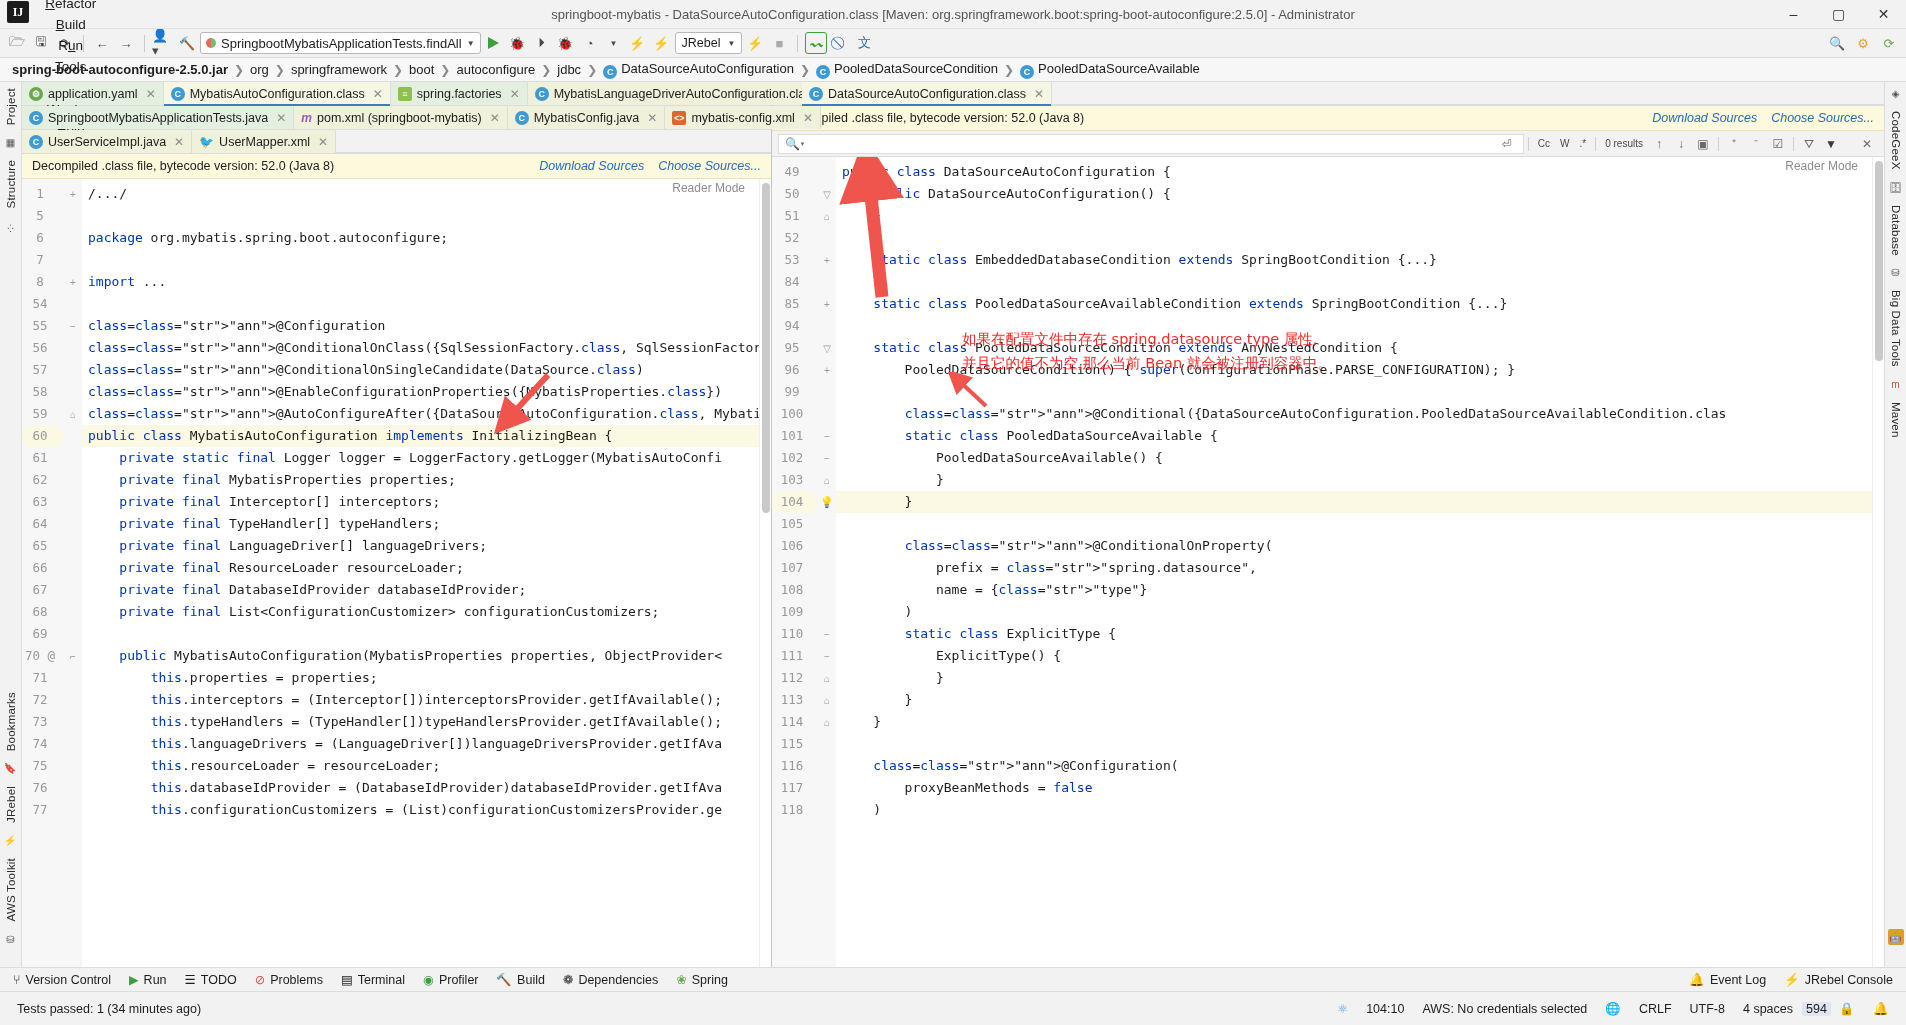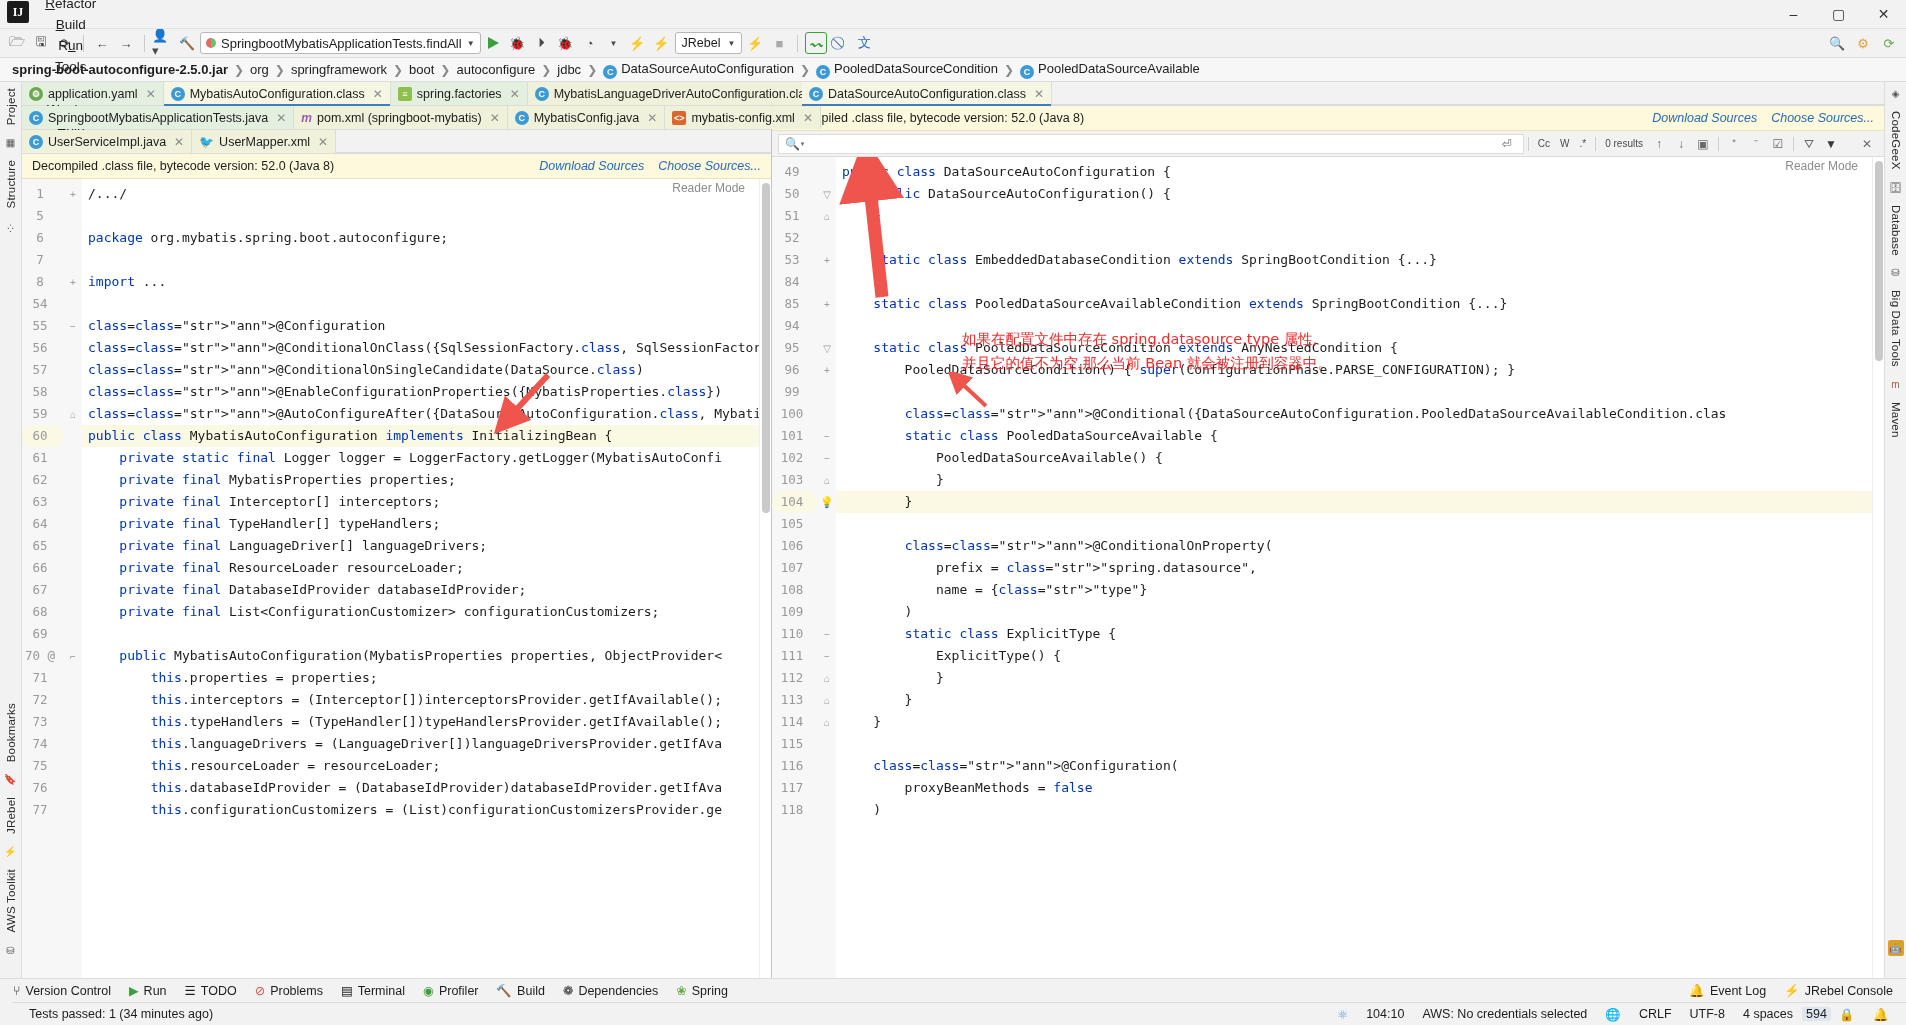--- a/index.html
+++ b/index.html
@@ -127,22 +127,22 @@
   
   .anno { position:absolute; pointer-events:none; z-index:30; }
   .anno-text { color:#ef2b2b; font-size:14.5px; line-height:24px; white-space:pre;
     font-family:"DejaVu Sans", sans-serif; }
 
   
   .toolwin { height:24px; background:#f2f2f2; display:flex; align-items:center; gap:0;
     border-top:1px solid #dcdcdc; padding:0 4px; flex:none; font-size:12.5px;}
   .tw { display:flex; align-items:center; gap:5px; padding:0 9px; color:#1d1d1d; white-space:nowrap;}
   .tw-right { margin-left:auto; display:flex; align-items:center; }
-  .statusbar { height:23px; background:#f2f2f2; display:flex; align-items:center;
-    border-top:1px solid #dcdcdc; padding:0 8px; font-size:12.5px; gap:0; flex:none;margin-left:12px;}
+  .statusbar { height:34px; background:#f2f2f2; display:flex; align-items:center;
+    border-top:1px solid #dcdcdc; padding:0 8px; font-size:12.5px; gap:0; flex:none;}
   .st { padding:0 9px; white-space:nowrap; }
   .st-right { margin-left:auto; display:flex; align-items:center; gap:0; }
   .chip { background:#dfe6ef; padding:0 4px; border-radius:2px; }
 </style>
 </head>
 <body>
 
 <div class="app">
 
   <div class="titlebar">
@@ -154,20 +154,21 @@
       <div class="menu-item"><u>N</u>avigate</div>
       <div class="menu-item"><u>C</u>ode</div>
       <div class="menu-item"><u>R</u>efactor</div>
       <div class="menu-item"><u>B</u>uild</div>
       <div class="menu-item">R<u>u</u>n</div>
       <div class="menu-item"><u>T</u>ools</div>
       <div class="menu-item">V<u>C</u>S</div>
       <div class="menu-item"><u>W</u>indow</div>
       <div class="menu-item"><u>H</u>elp</div>
     </div>
+    <div class="win-title">springboot-mybatis - DataSourceAutoConfiguration.class [Maven: org.springframework.boot:spring-boot-autoconfigure:2.5.0] - Administrator</div>
     <div class="win-btns">
       <div class="wb">–</div>
       <div class="wb">▢</div>
       <div class="wb close">✕</div>
     </div>
   </div>
 
   <div class="toolbar">
     <div class="tb-ico">🗁</div>
     <div class="tb-ico">🖫</div>

